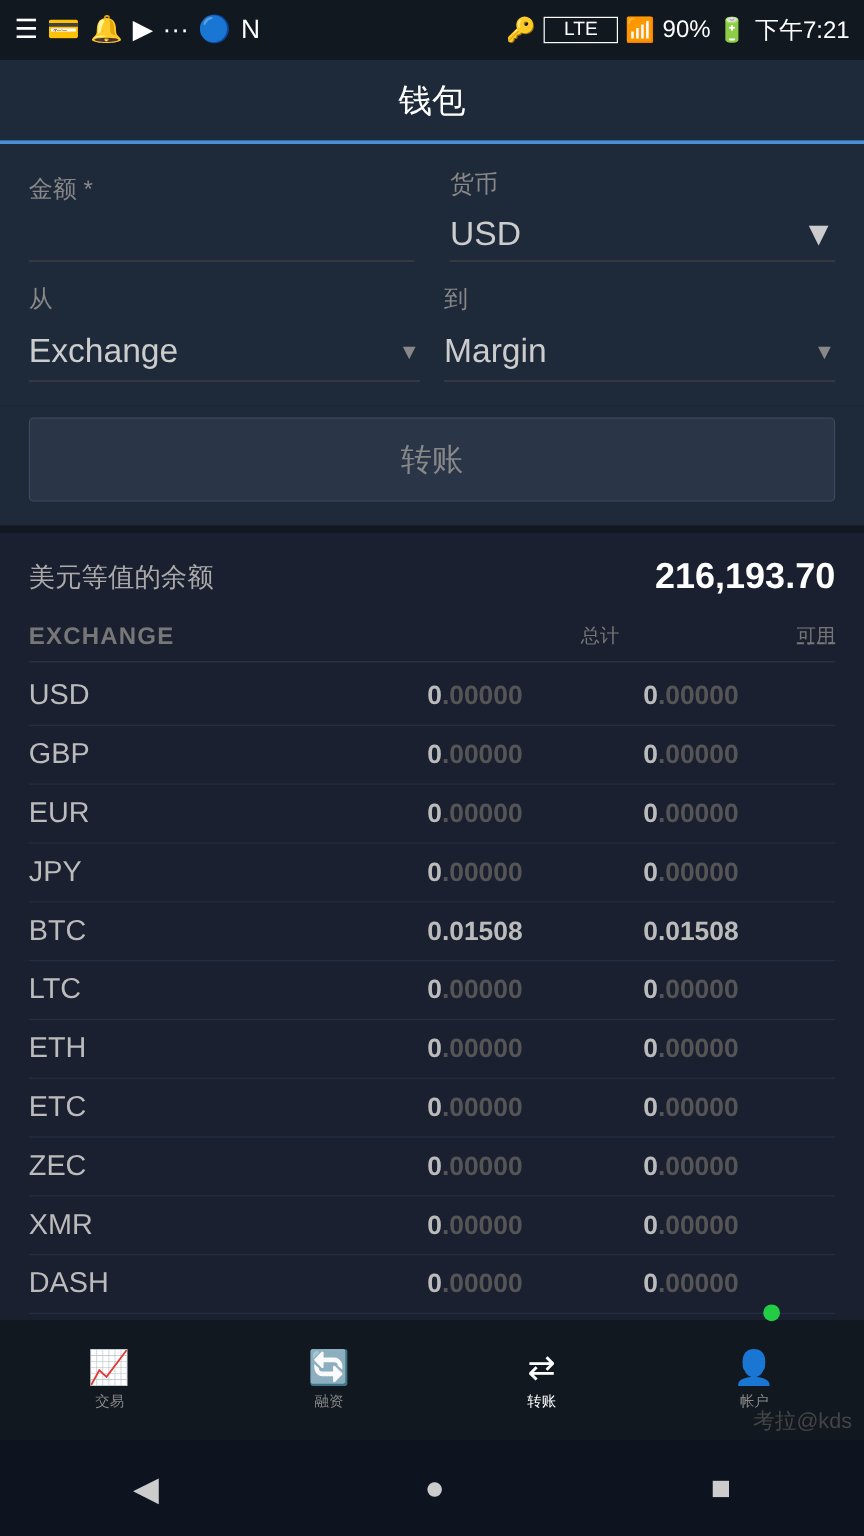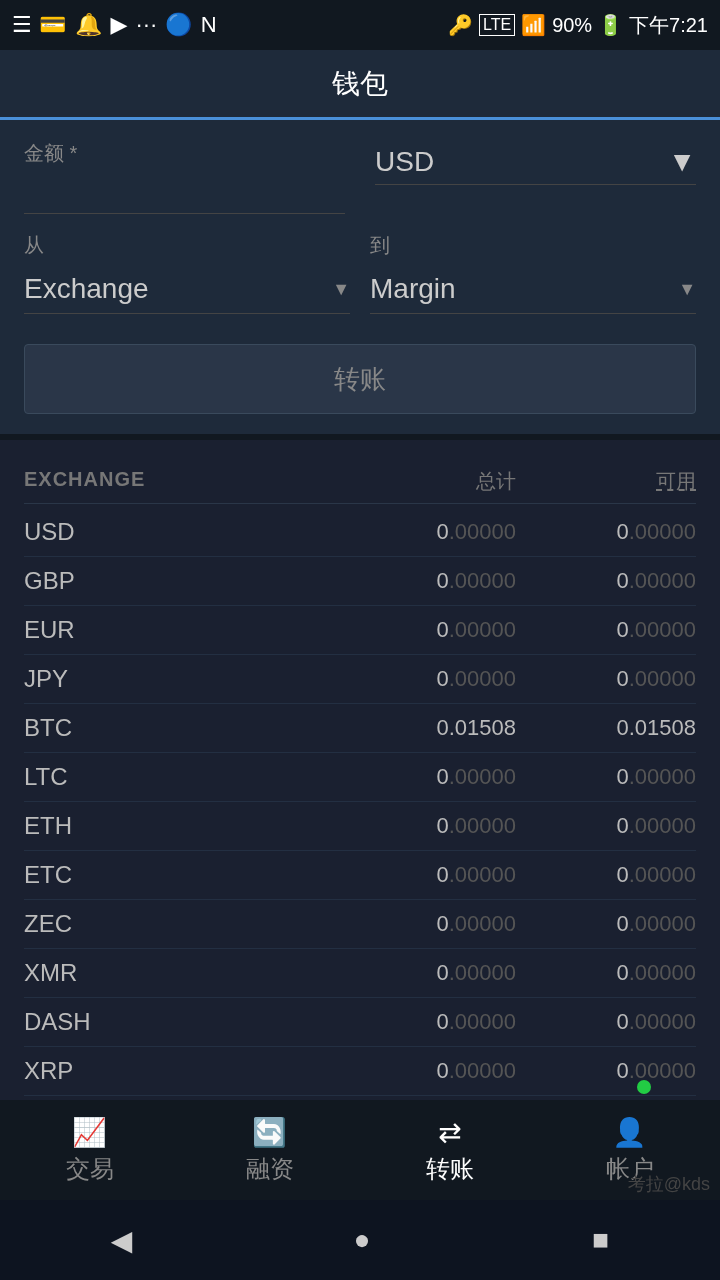--- a/index.html
+++ b/index.html
@@ -54,20 +54,21 @@
     
     .form-area {
       background: #1e2a3a;
       padding: 20px 24px 10px 24px;
     }
 
     .form-row {
       display: flex;
       gap: 30px;
       margin-bottom: 18px;
+      align-items: flex-end;
     }
 
     .form-group {
       flex: 1;
       display: flex;
       flex-direction: column;
     }
 
     .form-label {
       font-size: 20px;
@@ -181,21 +182,21 @@
       font-size: 20px;
       color: #777;
       font-weight: bold;
       letter-spacing: 1px;
     }
     .th-right {
       display: flex;
       gap: 60px;
     }
     .th-col {
-      font-size: 20px;
+      font-size: 16px;
       color: #777;
       width: 120px;
       text-align: right;
     }
     .th-col.underline {
       text-decoration: underline;
       text-decoration-style: dashed;
     }
 
     
@@ -212,21 +213,22 @@
       width: 120px;
     }
     .row-values {
       display: flex;
       gap: 0px;
     }
     .row-val {
       font-size: 22px;
       color: #bbb;
       width: 160px;
-      text-align: right;
+      text-align: left;
+      font-weight: bold;
     }
     .row-val .dim {
       color: #555;
     }
 
     
     .bottom-nav {
       position: absolute;
       bottom: 80px;
       left: 0;
@@ -240,21 +242,21 @@
     .nav-item {
       display: flex;
       flex-direction: column;
       align-items: center;
       gap: 4px;
       cursor: pointer;
       color: #888;
     }
     .nav-item.active { color: #fff; }
     .nav-icon { font-size: 28px; }
-    .nav-label { font-size: 24px; }
+    .nav-label { font-size: 12px; }
     .nav-item .green-dot {
       width: 14px;
       height: 14px;
       background: #22cc44;
       border-radius: 50%;
       position: absolute;
       margin-top: -36px;
       margin-left: 28px;
     }
 
@@ -292,21 +294,21 @@
     <span>☰</span>
     <span>💳</span>
     <span>🔔</span>
     <span>▶</span>
     <span>···</span>
     <span>🔵</span>
     <span>N</span>
   </div>
   <div class="status-right">
     <span>🔑</span>
-    <span style="font-size:16px; border:1px solid #fff; padding:1px 3px;">LTE</span>
+    <span style="font-size:16px; border:1px solid #fff; padding:1px 16px;">LTE</span>
     <span>📶</span>
     <span>90%</span>
     <span>🔋</span>
     <span>下午7:21</span>
   </div>
 </div>
 
 <div class="tabs">
   <div class="tab active">
     <span>钱包</span>
@@ -315,20 +317,21 @@
 
 <div class="form-area">
   <div class="form-row">
 
     <div class="form-group">
       <div class="form-label">金额 *</div>
       <input class="form-input" type="text" value="" style="">
     </div>
 
     <div class="form-group">
+      <div class="form-label">货币</div>
       <div class="currency-select">
         <span>USD</span>
         <span class="chevron">▼</span>
       </div>
     </div>
   </div>
 
   <div class="from-to-row">
 
     <div class="dropdown-group">
@@ -347,20 +350,24 @@
       </div>
     </div>
   </div>
 </div>
 
 <div class="transfer-btn-area">
   <button class="transfer-btn">转账</button>
 </div>
 
 <div class="balance-section">
+  <div class="balance-row">
+    <span class="balance-label">美元等值的余额</span>
+    <span class="balance-value">216,193.70</span>
+  </div>
 
   <div class="table-header">
     <span class="th-left">EXCHANGE</span>
     <div class="th-right">
       <span class="th-col">总计</span>
       <span class="th-col underline">可用</span>
     </div>
   </div>
 
   <div id="table-body">

